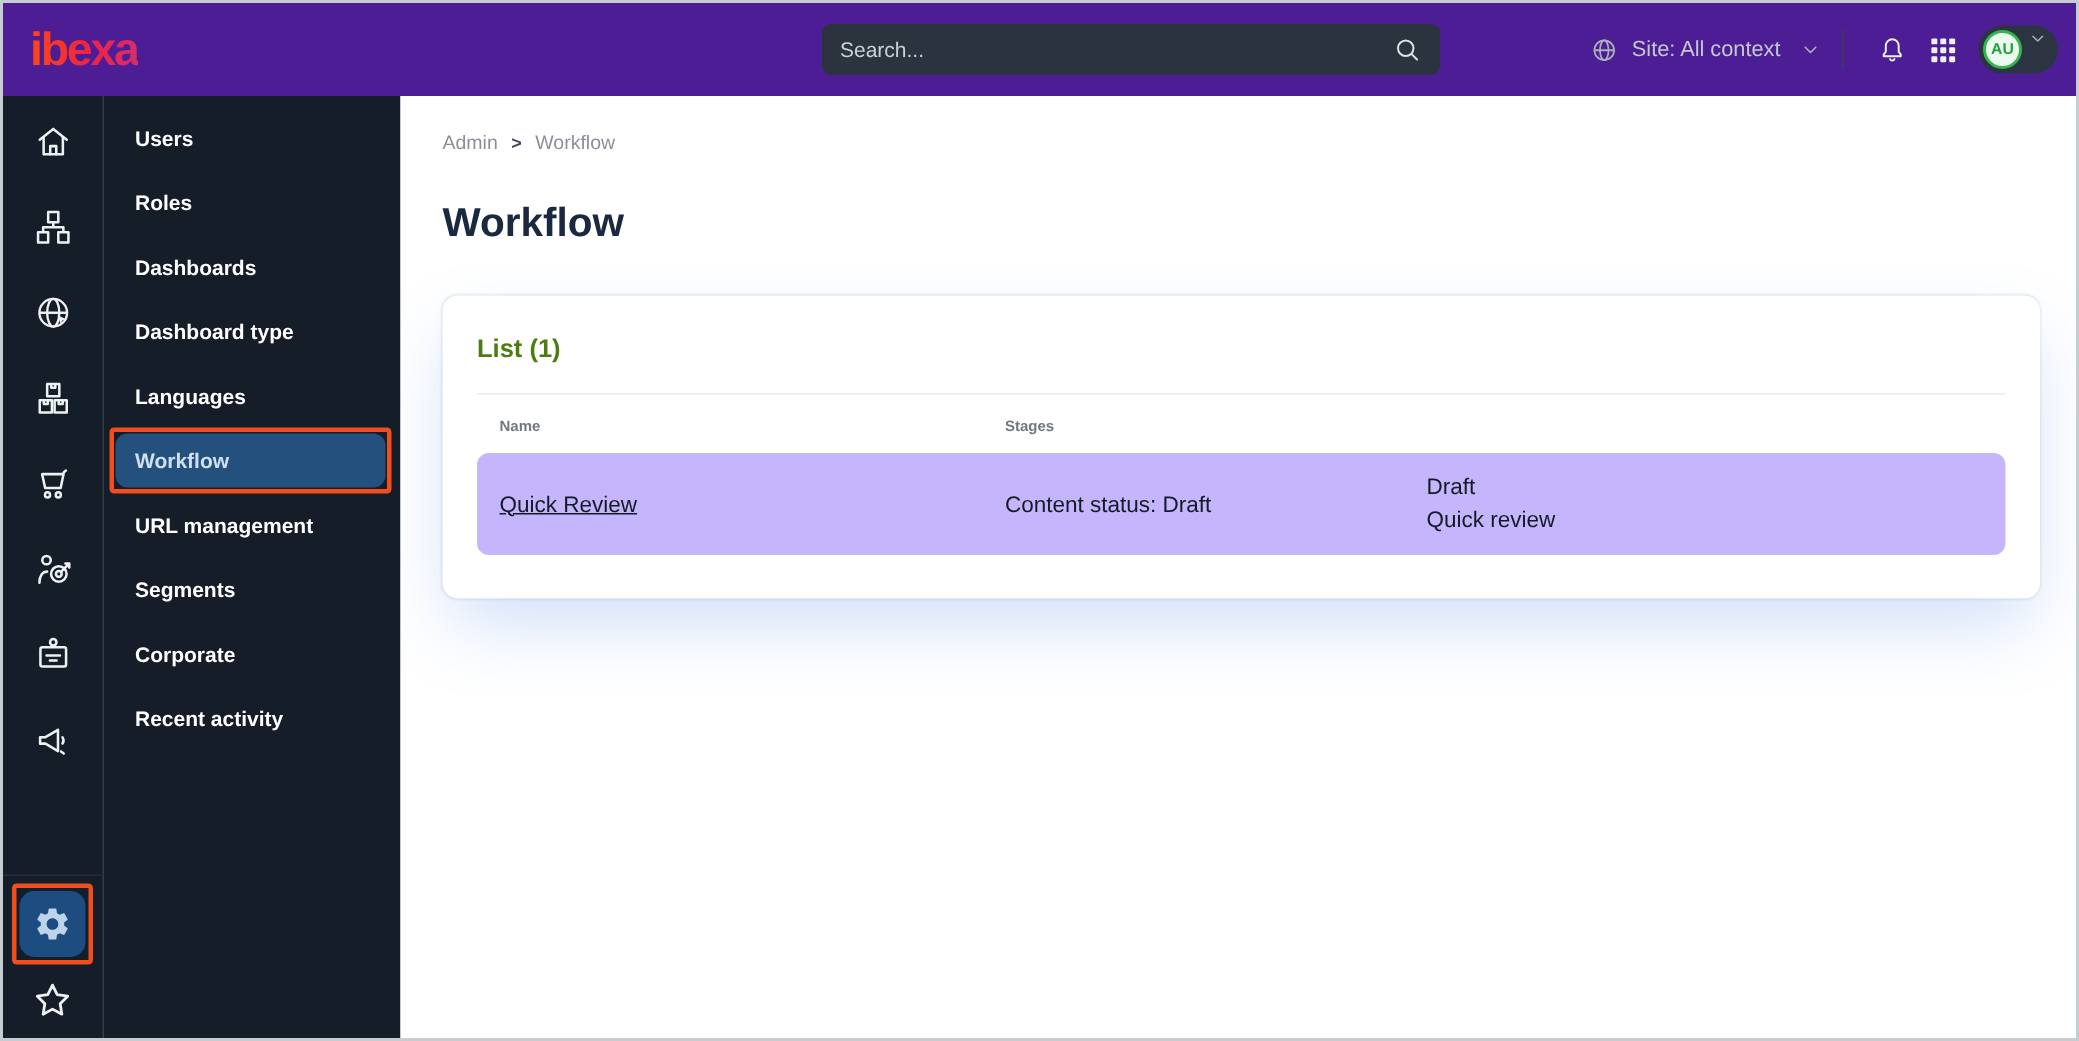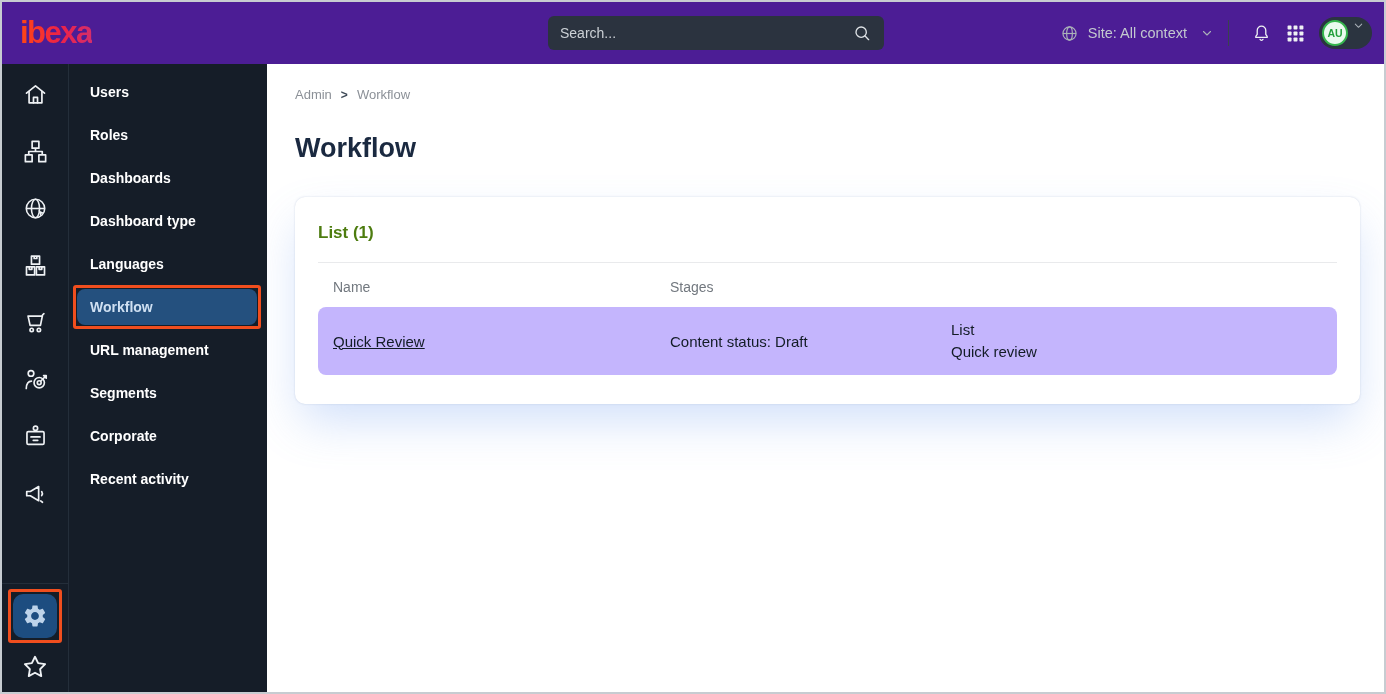--- a/index.html
+++ b/index.html
@@ -6,21 +6,21 @@
   html,body { width:1386px; height:694px; }
   body { font-family:"Liberation Sans", sans-serif; background:#fff; }
 
   .screen { width:1386px; height:694px; border:2px solid #c7ccd1; display:flex; flex-direction:column; overflow:hidden; background:#fff; }
 
   
   .topbar { height:62px; background:#4c1d95; flex-shrink:0; display:flex; align-items:center; position:relative; }
   .logo { margin-left:18px; font-size:31px; font-weight:bold; letter-spacing:-1.5px;
           background:linear-gradient(90deg,#ff4713 0%,#ee2247 55%,#d42e6b 100%);
           -webkit-background-clip:text; background-clip:text; color:transparent; }
-  .search { position:absolute; left:546px; top:14px; width:336px; height:34px; background:#2b333f;
+  .search { position:absolute; left:546px; top:14px; width:412px; height:34px; background:#2b333f;
             border-radius:6px; display:flex; align-items:center; padding:0 12px; }
   .search input { flex:1; background:transparent; border:0; outline:0; color:#e3e6e9; font-size:14px; font-family:inherit; }
   .search input::placeholder { color:#ccd1d6; opacity:1; }
   .search-icon { color:#dfe3e7; display:flex; }
 
   .topbar-right { position:absolute; right:12px; display:flex; align-items:center; }
   .site-switcher { display:flex; align-items:center; gap:9px; color:#c3c9cf; font-size:14.5px; cursor:pointer; }
   .site-switcher .chev { margin-left:5px; color:#aab1b8; display:flex; }
   .v-divider { width:1px; height:26px; background:#39424d; margin:0 15px; }
   .icon-btn { color:#eef1f3; display:flex; align-items:center; justify-content:center; margin:0 7px; cursor:pointer; }
@@ -54,21 +54,21 @@
   .breadcrumb .sep { color:#3e4a57; font-weight:bold; font-size:12px; }
   .breadcrumb .bc-link { cursor:pointer; }
   .page-title { margin-top:31px; font-size:27px; font-weight:bold; color:#1a2940; }
 
   .card { margin-top:33px; background:#fff; border-radius:10px; padding:26px 23px 29px;
           box-shadow:0 0 2px rgba(120,140,180,.35), 0 22px 48px -6px rgba(100,150,240,.30); }
   .card-title { font-size:17px; font-weight:bold; color:#4d7c0f; }
   .card-divider { height:1px; background:#e9eaec; margin-top:19px; }
   .tgrid { display:grid; grid-template-columns:337px 281px 1fr; }
   .table-head { margin-top:16px; }
-  .table-head span { font-size:14px; color:#72787f; padding-left:15px; }
+  .table-head span { font-size:10px; color:#72787f; padding-left:15px;font-weight:bold; }
   .table-row { margin-top:12px; background:#c4b5fd; border-radius:8px; min-height:68px; align-items:center; cursor:pointer; }
   .cell { padding-left:15px; font-size:15px; color:#131c26; }
   .link { text-decoration:underline; color:#131c26; cursor:pointer; }
   .stages-cell div { line-height:22px; }
 
   svg { display:block; }
 </style>
 </head>
 <body>
 
@@ -249,21 +249,21 @@
           <span>Name</span>
           <span>Stages</span>
         </div>
 
         <div class="tgrid table-row">
           <div class="cell">
             <span class="link">Quick Review</span>
           </div>
           <div class="cell">Content status: Draft</div>
           <div class="cell stages-cell">
-            <div>List</div>
+            <div>Draft</div>
             <div>Quick review</div>
           </div>
         </div>
       </div>
     </div>
 
   </div>
 </div>
 
 </body></html>

